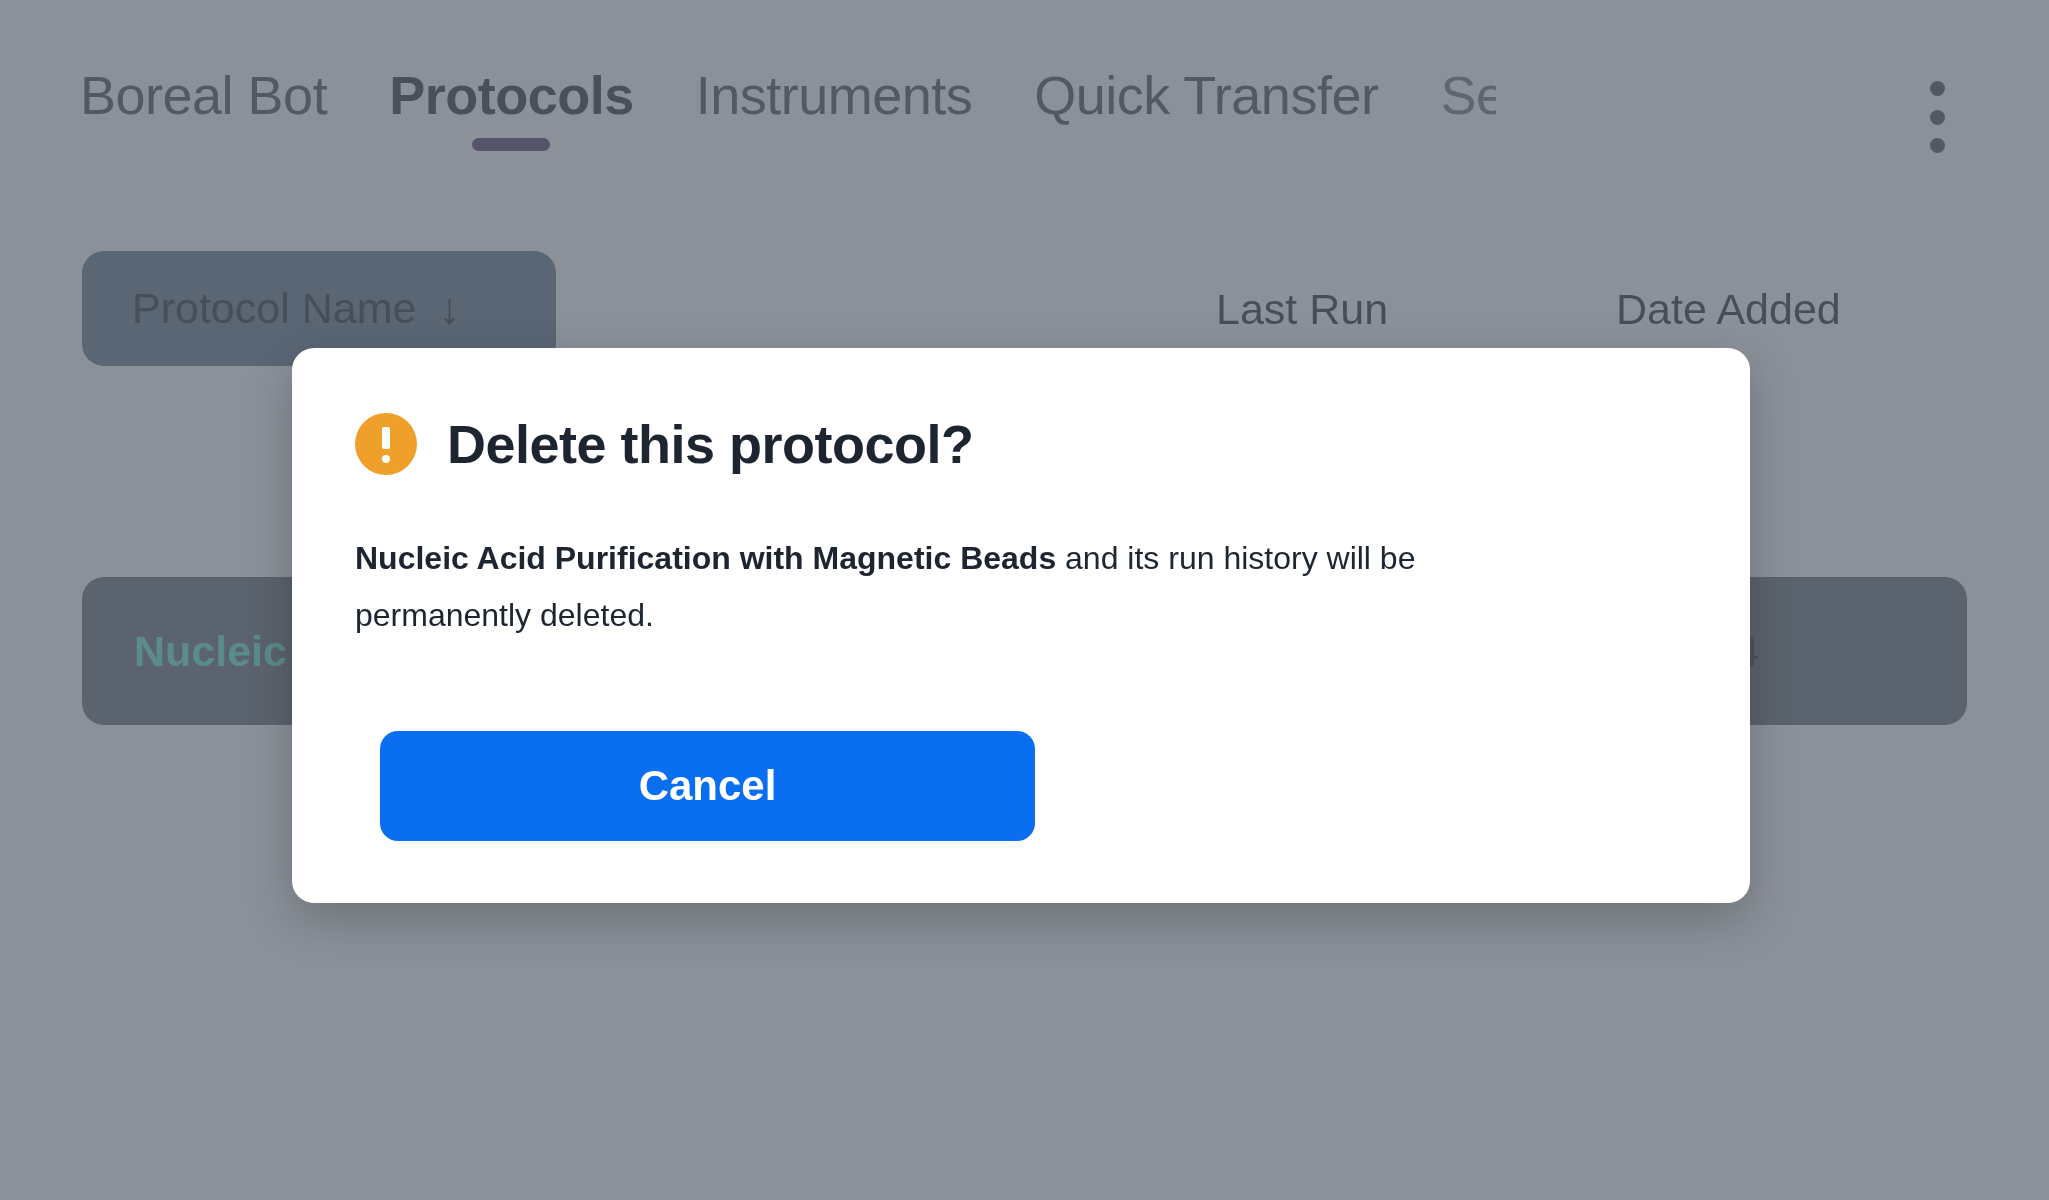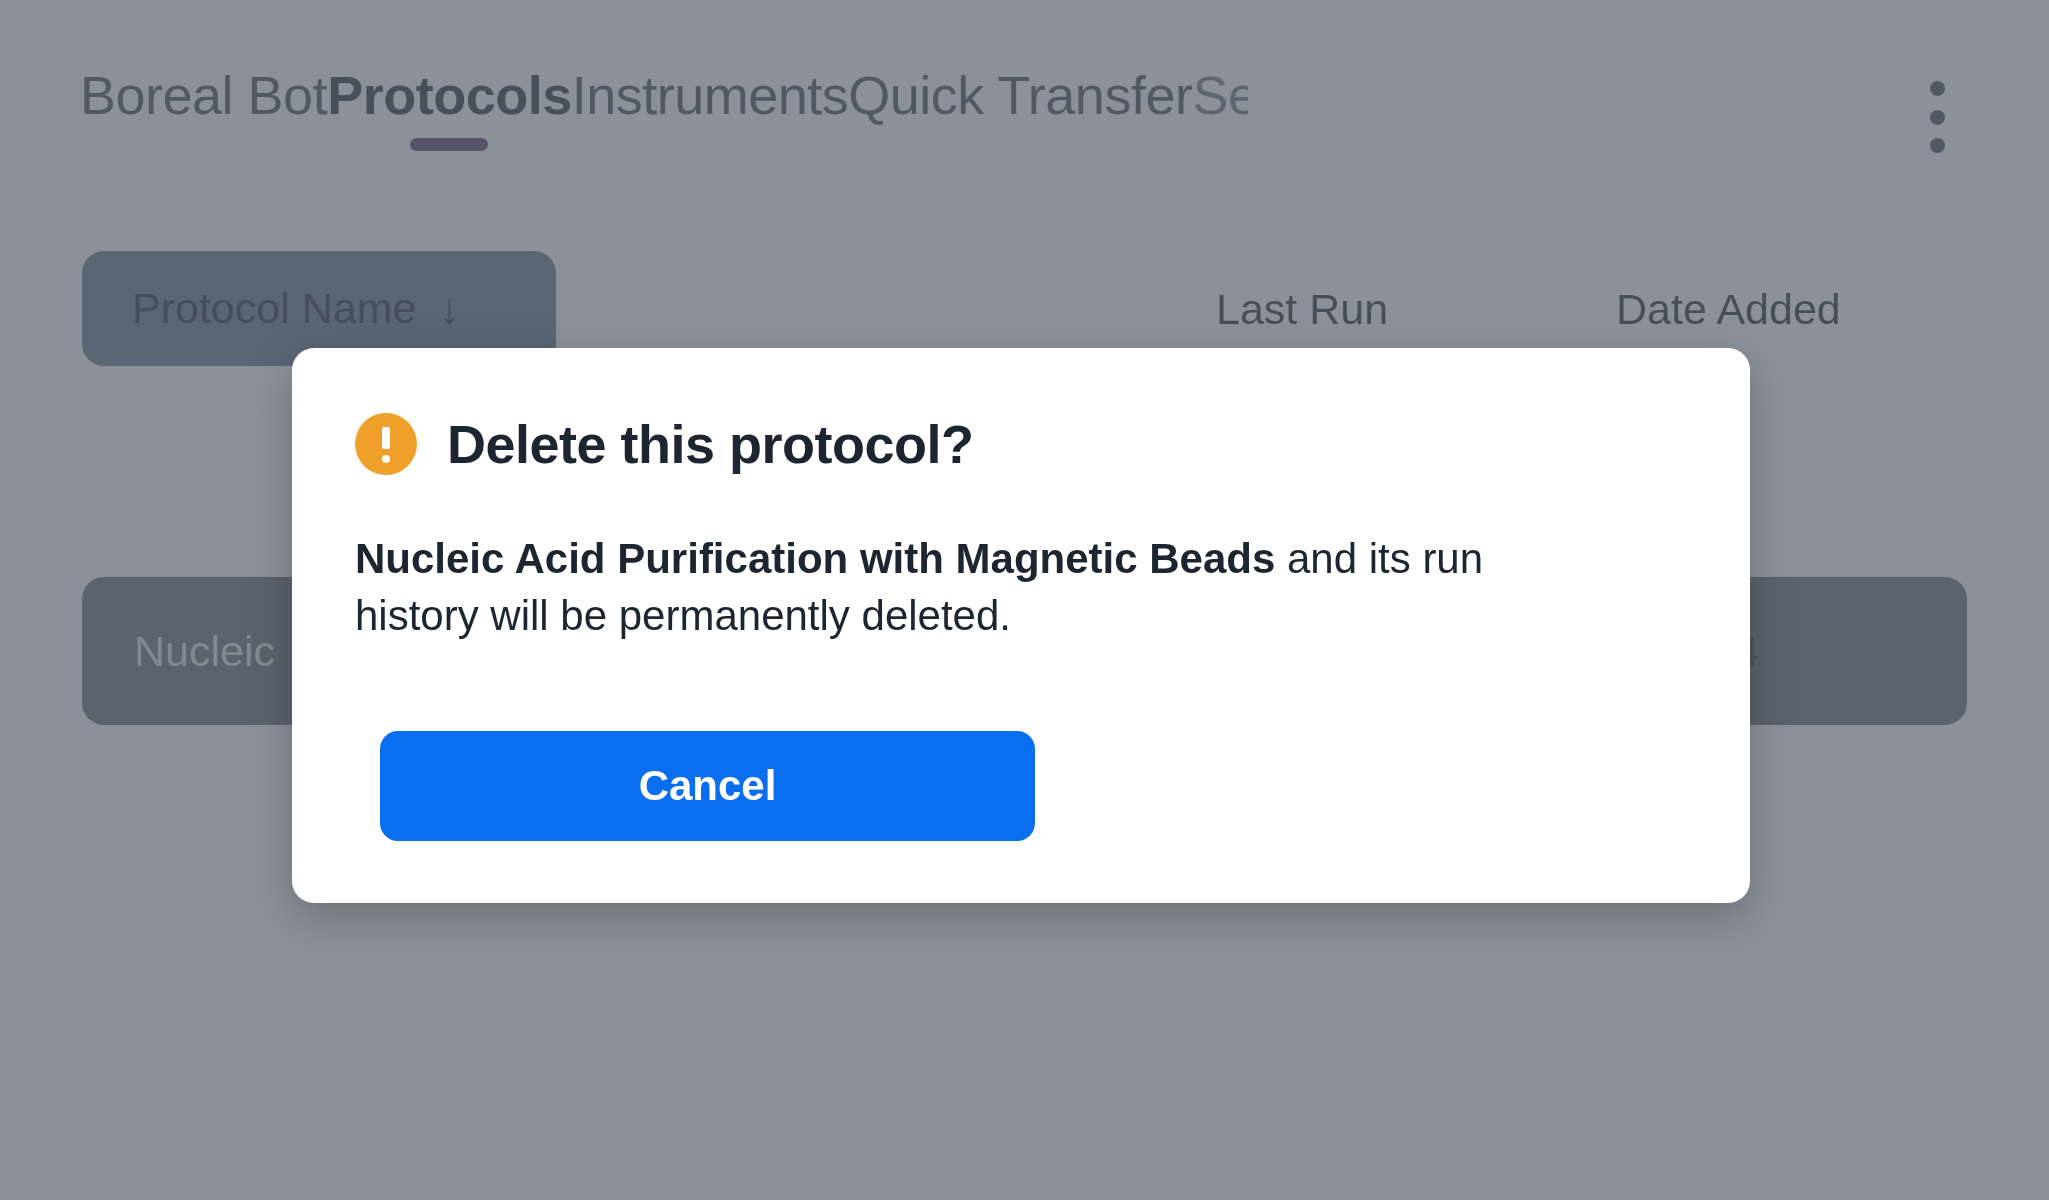--- a/index.html
+++ b/index.html
@@ -30,20 +30,21 @@
     width: 2049px;
     height: 185px;
   }
 
   .nav-tabs {
     position: absolute;
     left: 80px;
     top: 62px;
     display: flex;
     align-items: flex-start;
+    gap: 62px;
   }
 
   .nav-tab {
     position: relative;
     font-size: 54px;
     line-height: 66px;
     letter-spacing: -0.5px;
     color: #3b434d;
     white-space: nowrap;
     padding-bottom: 18px;
@@ -156,22 +157,22 @@
     background: #60666e;
     display: flex;
     align-items: center;
     cursor: pointer;
   }
 
   #table-row-1 .cell-name {
     position: absolute;
     left: 52px;
     font-size: 43px;
-    color: #e5e5e5;
-    font-weight: normal;
+    color: #5eead4;
+    font-weight: bold;
     white-space: nowrap;
   }
 
   #table-row-1 .cell-last-run {
     position: absolute;
     left: 1134px;
     font-size: 43px;
     color: #283340;
     white-space: nowrap;
   }
@@ -246,21 +247,21 @@
     font-size: 54px;
     line-height: 62px;
     font-weight: bold;
     color: #1d2530;
     letter-spacing: -0.5px;
     white-space: nowrap;
   }
 
   #dialog-body {
     margin-top: 50px;
-    font-size: 42px;
+    font-size: 32px;
     line-height: 57px;
     color: #1d2530;
     max-width: 1200px;
   }
 
   #dialog-body .protocol-name-strong {
     font-weight: bold;
   }
 
   #dialog-actions {

